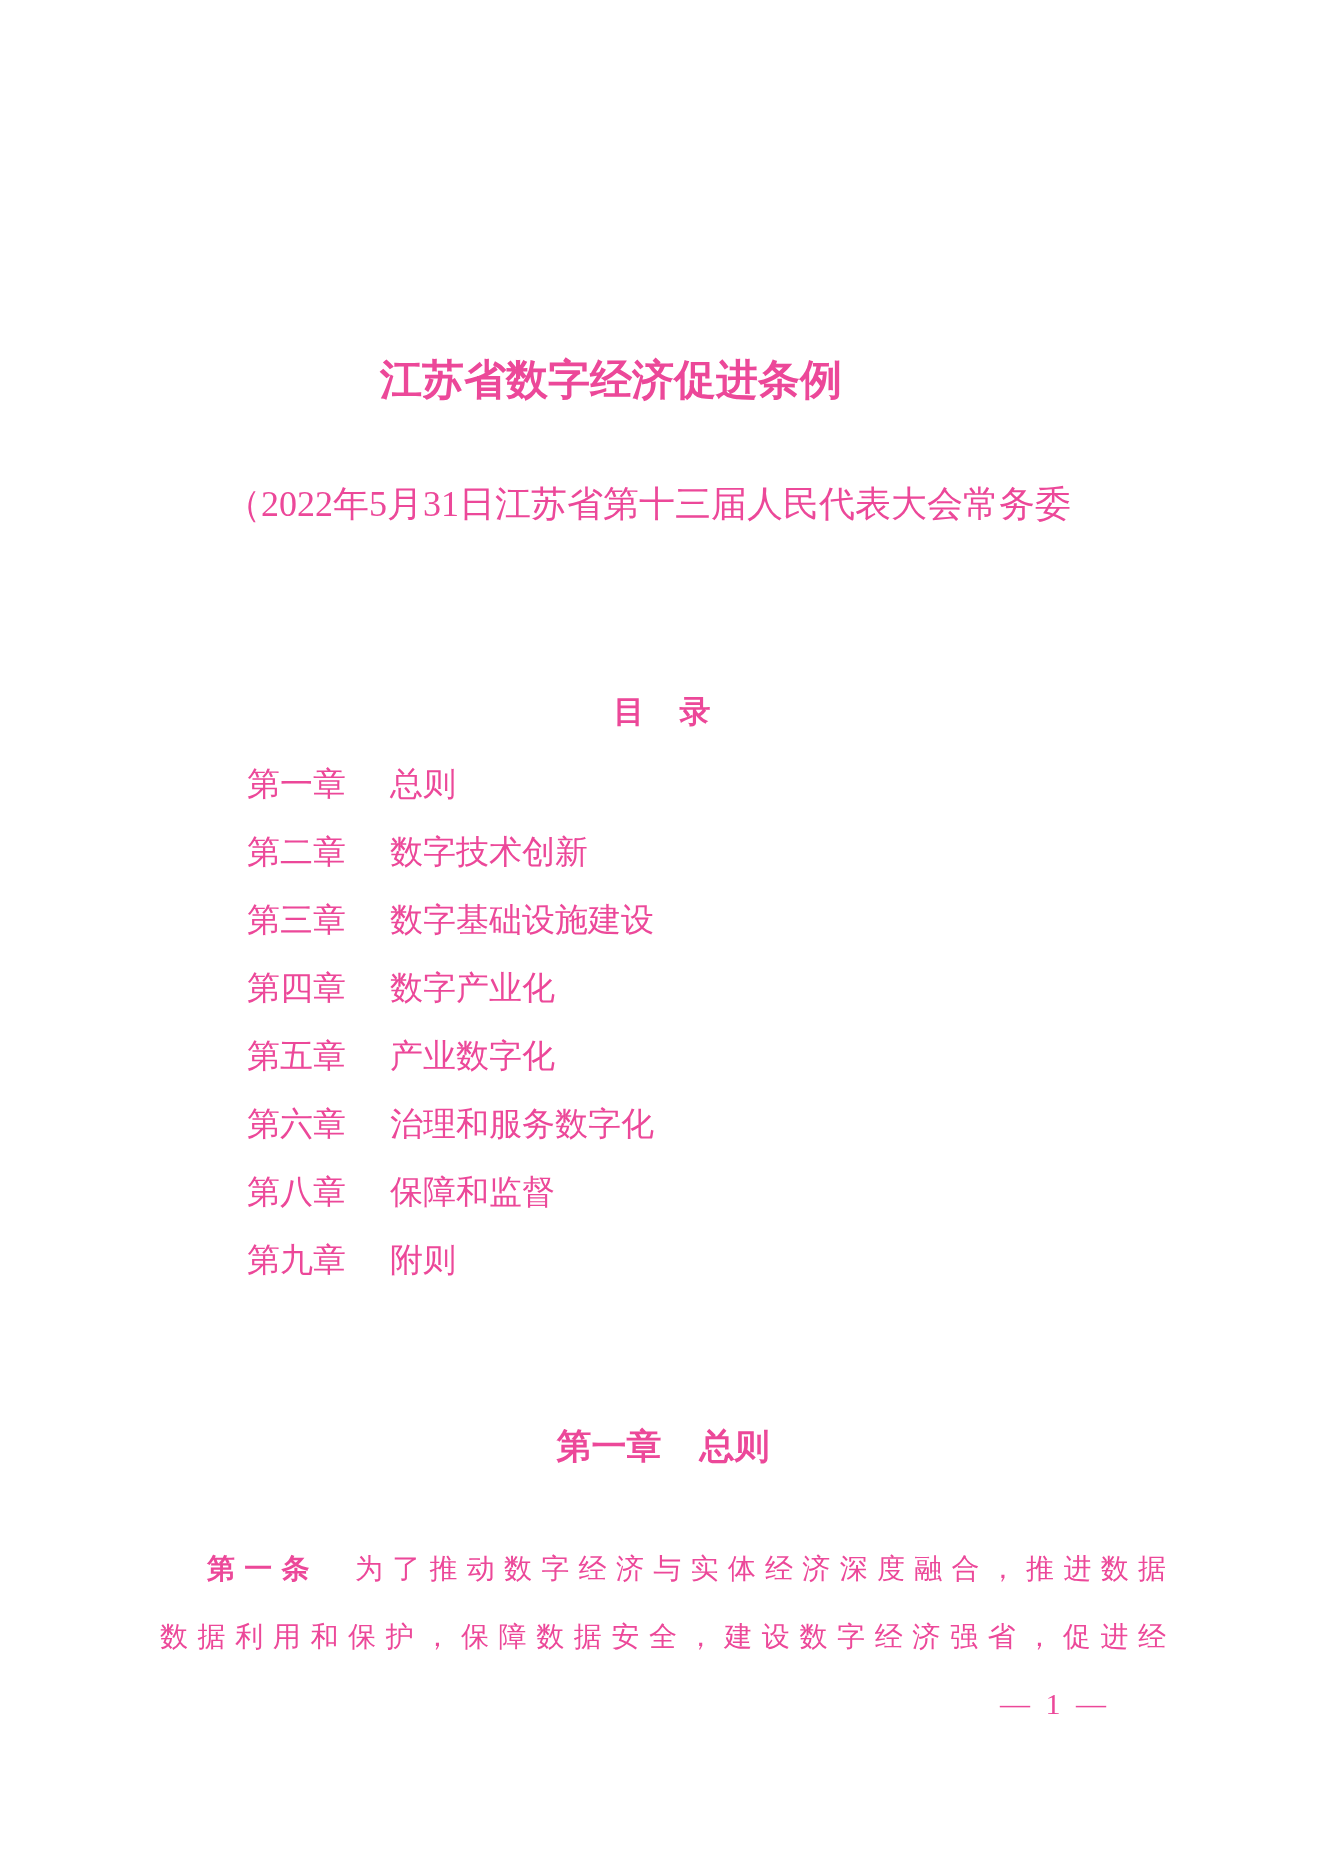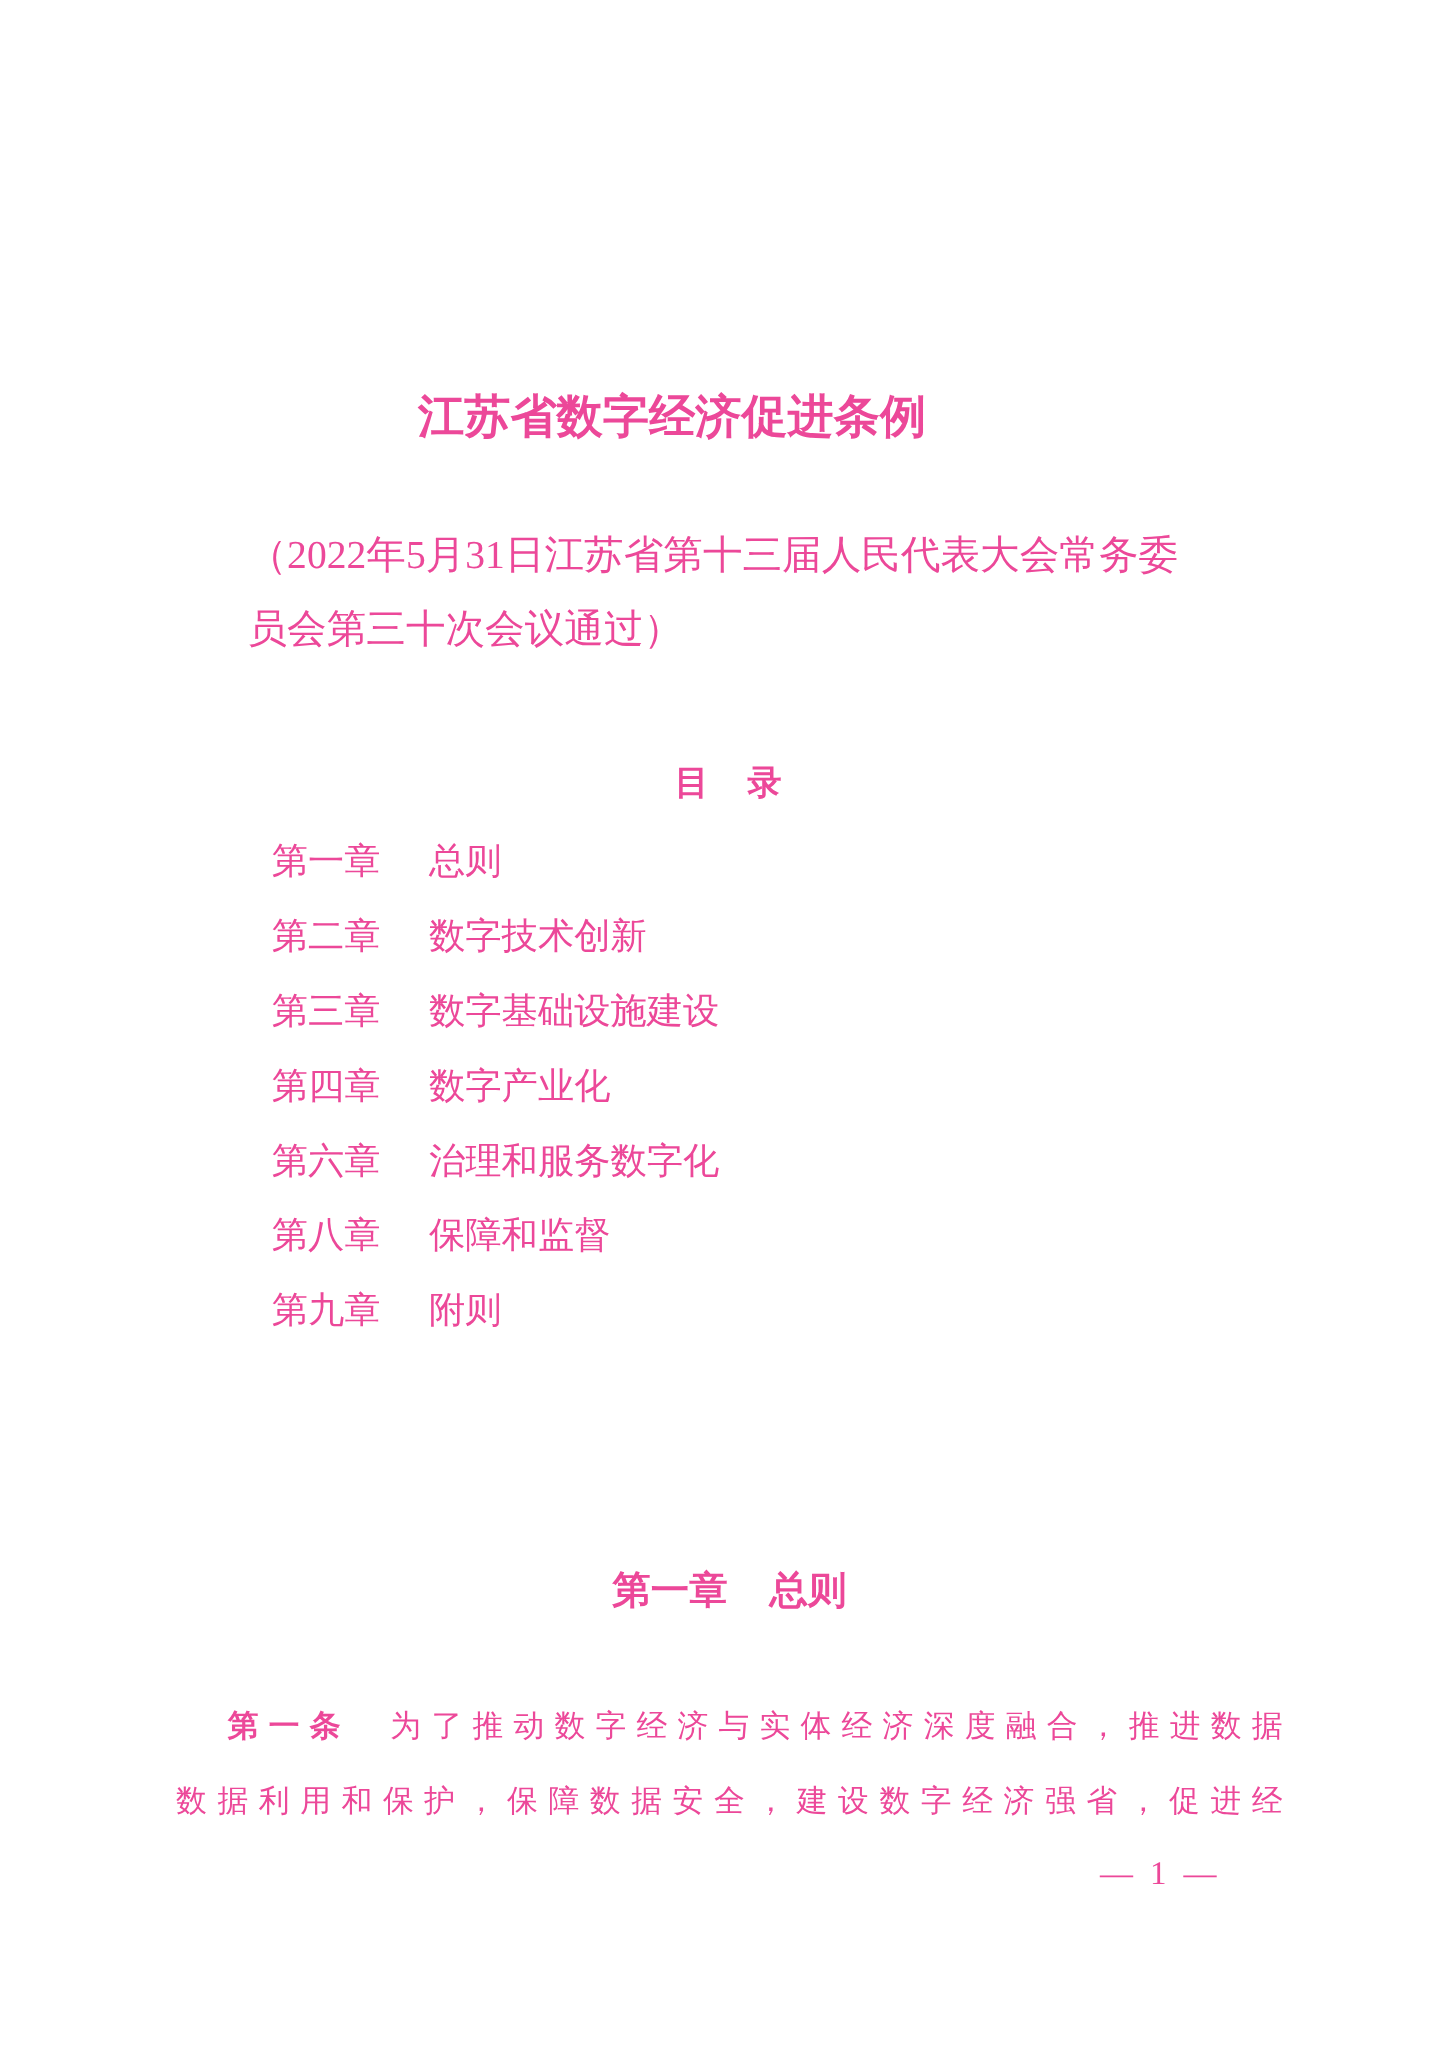--- a/index.html
+++ b/index.html
@@ -115,37 +115,39 @@
 </style>
 </head>
 <body>
 
 <div class="page">
 
   <h1 class="doc-title">江苏省数字经济促进条例</h1>
 
   <div class="enactment">
     <div>（2022年5月31日江苏省第十三届人民代表大会常务委</div>
-    <div>员会第三十次会议通过）</div>
   </div>
 
   <div class="toc-heading">目　录</div>
 
   <div class="toc">
     <div class="toc-row">
       <span class="toc-ch">第一章</span><span class="toc-ti">总则</span>
     </div>
     <div class="toc-row">
       <span class="toc-ch">第二章</span><span class="toc-ti">数字技术创新</span>
     </div>
     <div class="toc-row">
       <span class="toc-ch">第三章</span><span class="toc-ti">数字基础设施建设</span>
     </div>
     <div class="toc-row">
       <span class="toc-ch">第四章</span><span class="toc-ti">数字产业化</span>
+    </div>
+    <div class="toc-row">
+      <span class="toc-ch">第五章</span><span class="toc-ti">产业数字化</span>
     </div>
     <div class="toc-row">
       <span class="toc-ch">第六章</span><span class="toc-ti">治理和服务数字化</span>
     </div>
     <div class="toc-row">
       <span class="toc-ch">第八章</span><span class="toc-ti">保障和监督</span>
     </div>
     <div class="toc-row">
       <span class="toc-ch">第九章</span><span class="toc-ti">附则</span>
     </div>

